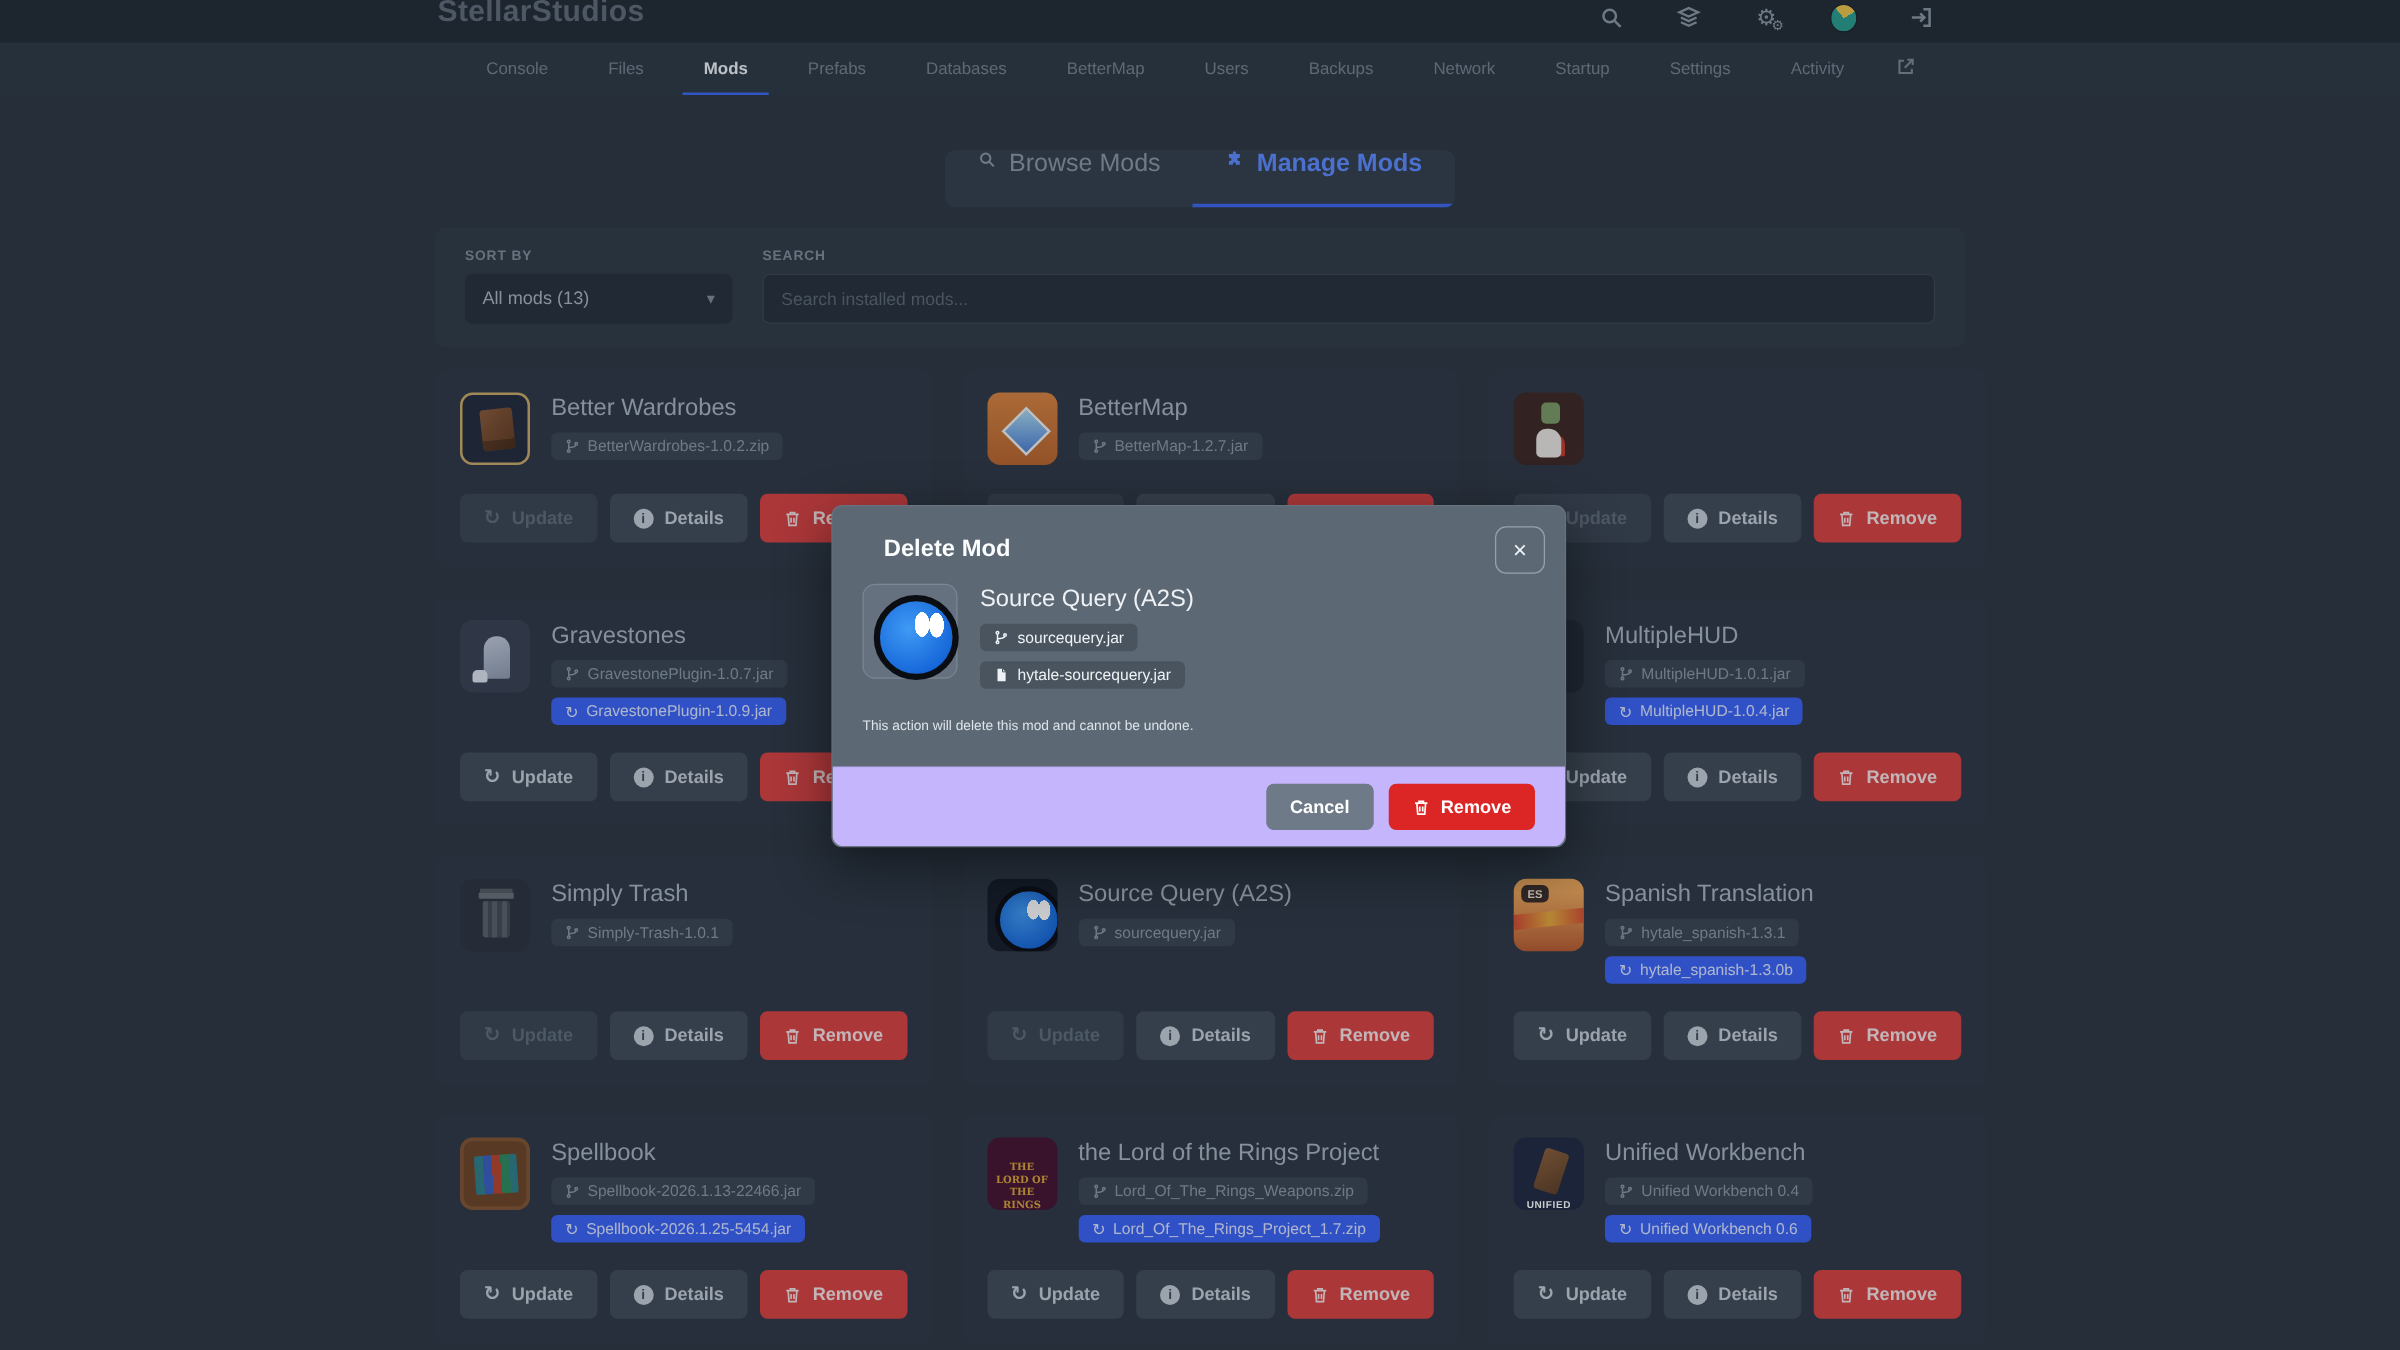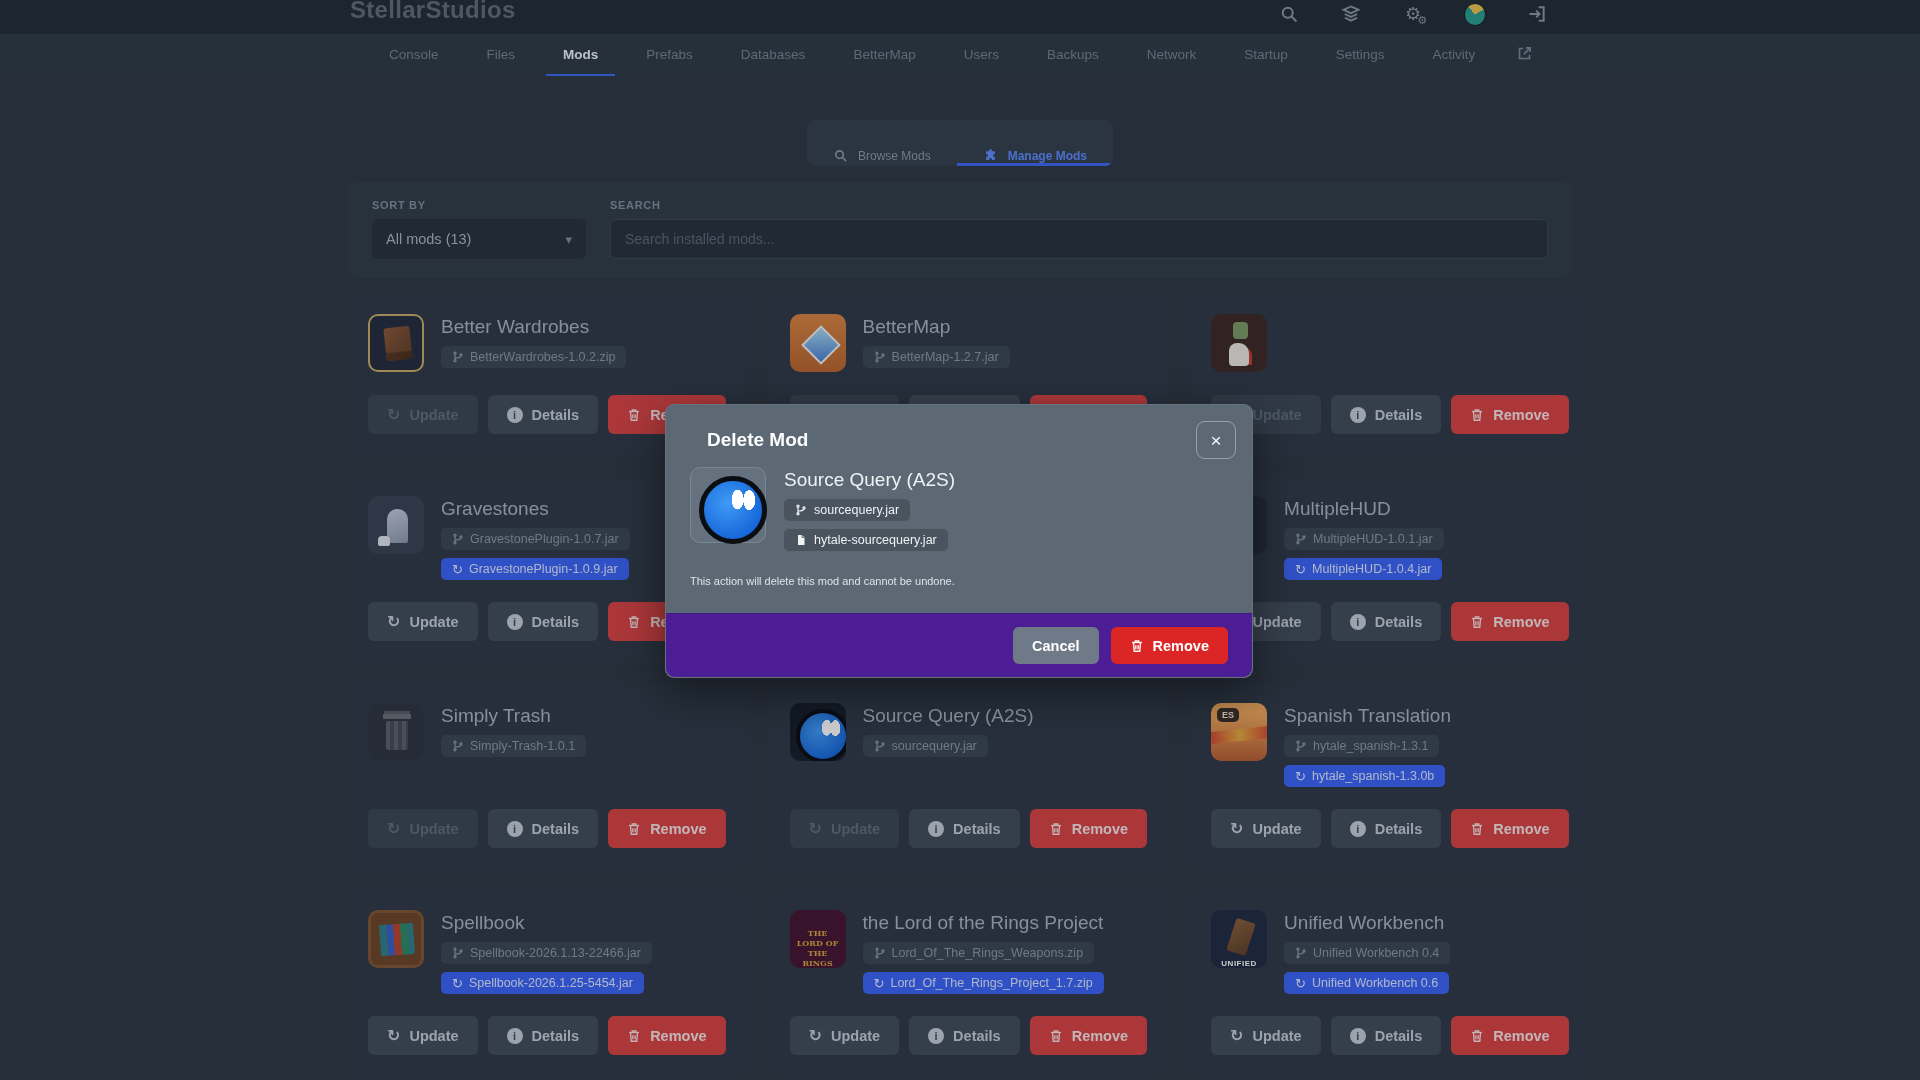--- a/index.html
+++ b/index.html
@@ -20,21 +20,21 @@
   .nav { height:42px; background:#2e3945; display:flex; align-items:stretch; padding-left:372px; }
   .nav-tab { padding:0 17px; line-height:41px; font-size:13.5px; color:#75828f; cursor:pointer; border-bottom:2px solid transparent; margin-right:14px; }
   .nav-tab.active { color:#eef2f6; font-weight:700; border-bottom-color:#3b6af0; }
   .nav-ext { align-self:center; margin-left:10px; color:#7d8a98; width:20px; height:20px; cursor:pointer; }
   .nav-ext svg { width:17px; height:17px; }
 
   
   .content { width:1224px; margin:0 auto; }
 
   .mode-toggle { margin:44px auto 0; width:max-content; display:flex; background:#333f4c; border-radius:8px; overflow:hidden; }
-  .mode-btn { display:flex; align-items:flex-end; gap:10px; padding:0 26px; height:46px; font-size:12px; color:#8b98a5; cursor:pointer; border-bottom:3px solid transparent; }
+  .mode-btn { display:flex; align-items:flex-start; gap:10px; padding:0 26px; height:46px; font-size:20px; color:#8b98a5; cursor:pointer; border-bottom:3px solid transparent; }
   .mode-btn svg { width:15px; height:15px; }
   .mode-btn.active { color:#5d8bff; border-bottom-color:#3e66f0; font-weight:600; }
 
   .filterbar { margin-top:16px; background:#303b47; border-radius:8px; padding:17px 24px 19px; display:flex; gap:24px; }
   .filter-label { font-size:11px; letter-spacing:.7px; color:#808e9c; font-weight:700; margin-bottom:8px; }
   .select-box { width:214px; height:40px; background:#27303b; border-radius:6px; display:flex; align-items:center; justify-content:space-between; padding:0 14px; font-size:14.5px; color:#a9b5c2; cursor:pointer; }
   .select-box .chev { color:#7f8c9a; font-size:13px; }
   .search-col { flex:1; }
   .search-input { width:100%; height:40px; background:#27303b; border:1px solid #3b4754; border-radius:6px; padding:0 14px; font-size:14px; color:#c2cdd8; font-family:inherit; }
   .search-input::placeholder { color:#5b6875; }
@@ -102,21 +102,21 @@
   .modal-close { position:absolute; top:16px; right:16px; width:40px; height:38px; border-radius:9px; border:1.5px solid #97a1ac; background:transparent; color:#f2f5f8; font-size:19px; line-height:1; cursor:pointer; display:flex; align-items:center; justify-content:center; font-family:inherit; }
   .modal-body { padding:10px 24px 0; }
   .modal-mod { display:flex; gap:18px; }
   .modal-mod-iconframe { width:76px; height:76px; flex:none; border-radius:10px; border:1px solid #7b8693; background:#667180; position:relative; }
   .modal-mod-iconframe::after { content:""; position:absolute; left:8px; top:8px; width:58px; height:58px; border-radius:50%; border:5px solid #0a0d12;
     background:radial-gradient(ellipse 6px 10px at 58% 32%,#fff 98%,transparent 100%),radial-gradient(ellipse 6px 10px at 78% 33%,#fff 98%,transparent 100%),radial-gradient(circle at 40% 38%,#3f9bf5,#1565d8 75%); }
   .modal-mod-name { font-size:19px; color:#eef2f6; padding-top:2px; }
   .mbadge { display:flex; width:max-content; align-items:center; gap:7px; margin-top:8px; background:#49545f; color:#eef2f5; border-radius:5px; padding:4px 11px; font-size:12.5px; }
   .mbadge svg { width:12px; height:12px; }
   .modal-message { margin:24px 0 26px; font-size:11px; color:#dde4ea; }
-  .modal-footer { background:#4c1d95; border-radius:0 0 9px 9px; padding:13px 24px; display:flex; justify-content:flex-end; gap:12px; border-top:1px solid rgba(0,0,0,.12); }
+  .modal-footer { background:#c4b5fd; border-radius:0 0 9px 9px; padding:13px 24px; display:flex; justify-content:flex-end; gap:12px; border-top:1px solid rgba(0,0,0,.12); }
   .btn-cancel { background:#6e7a88; color:#ffffff; height:37px; }
   .btn-remove-modal { background:#dc2626; color:#ffffff; height:37px; }
 </style>
 </head>
 <body>
 
 <div class="topbar">
   <div class="topbar-title">StellarStudios</div>
   <div class="topbar-icons">
     <span class="tb-icon">

